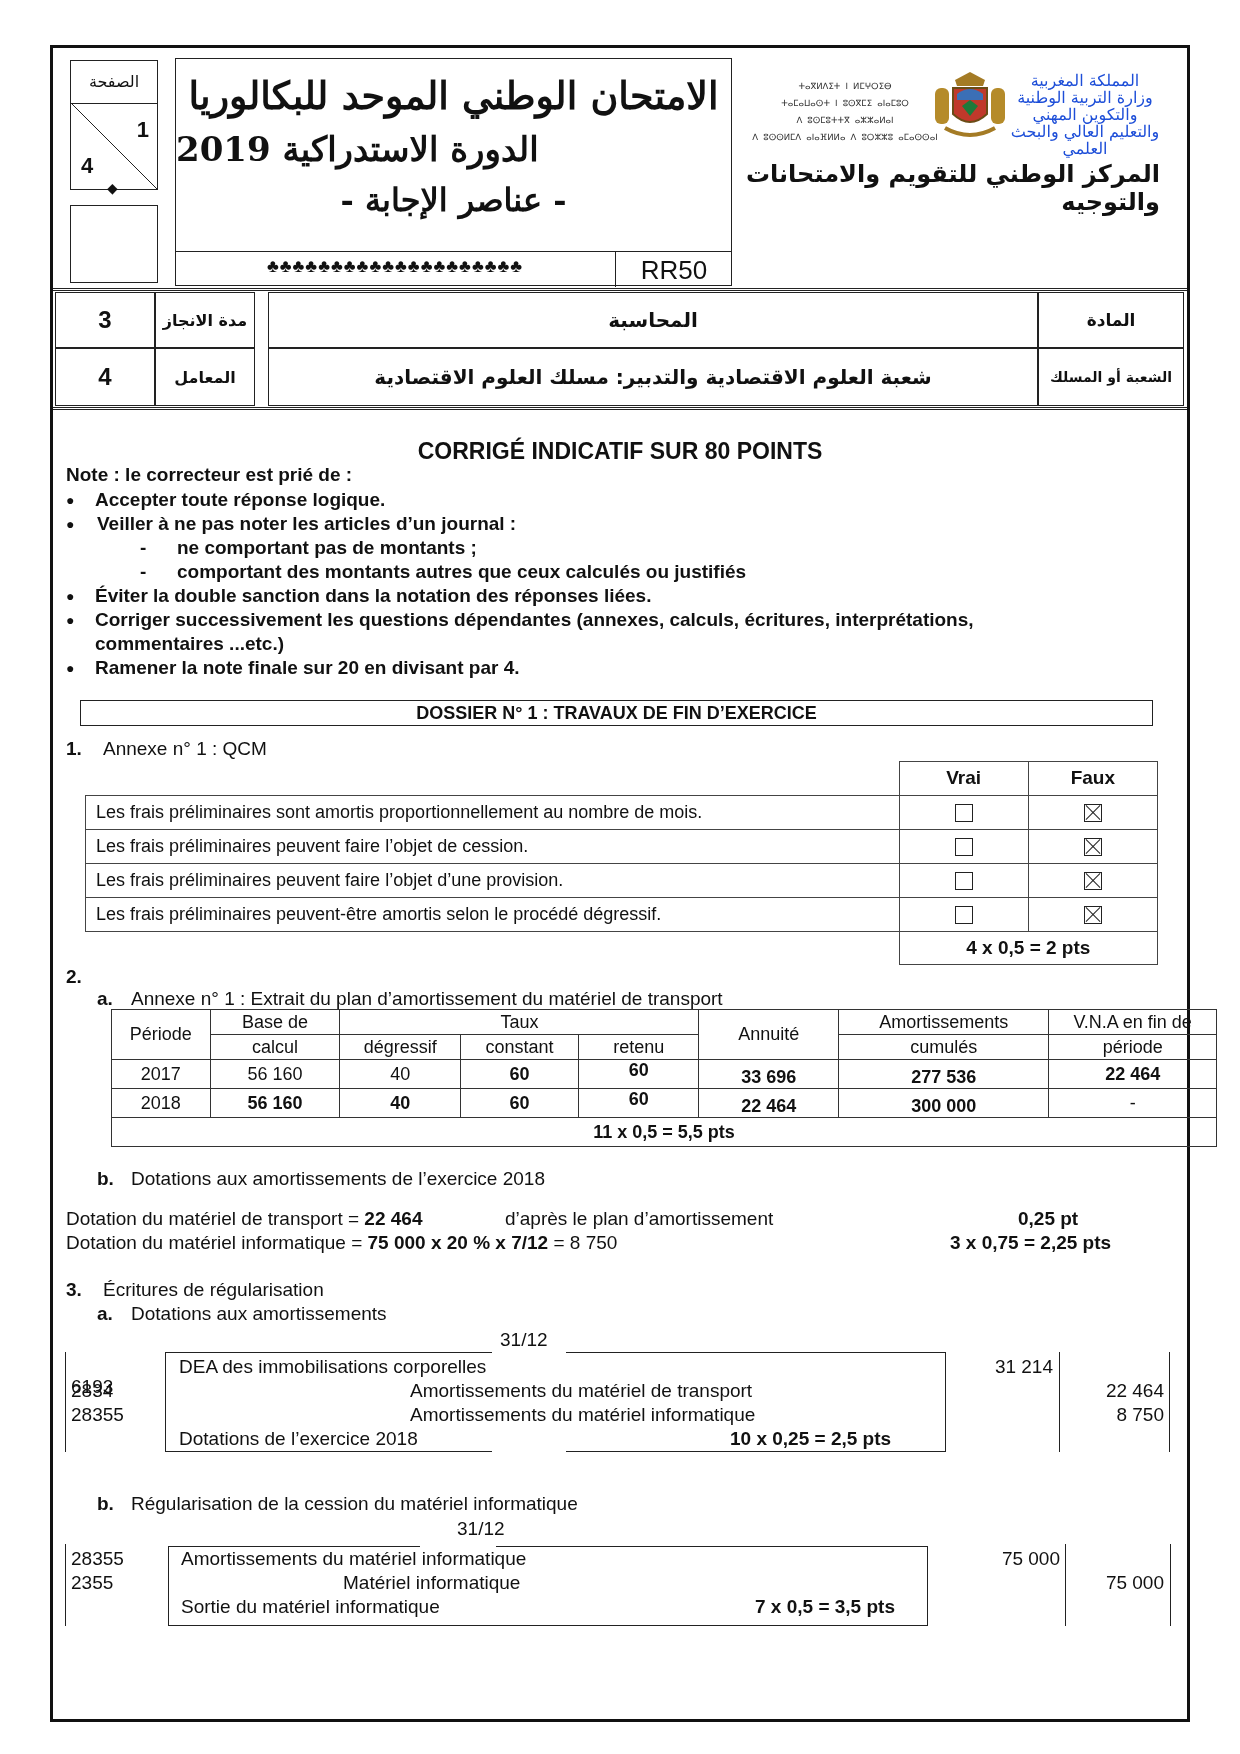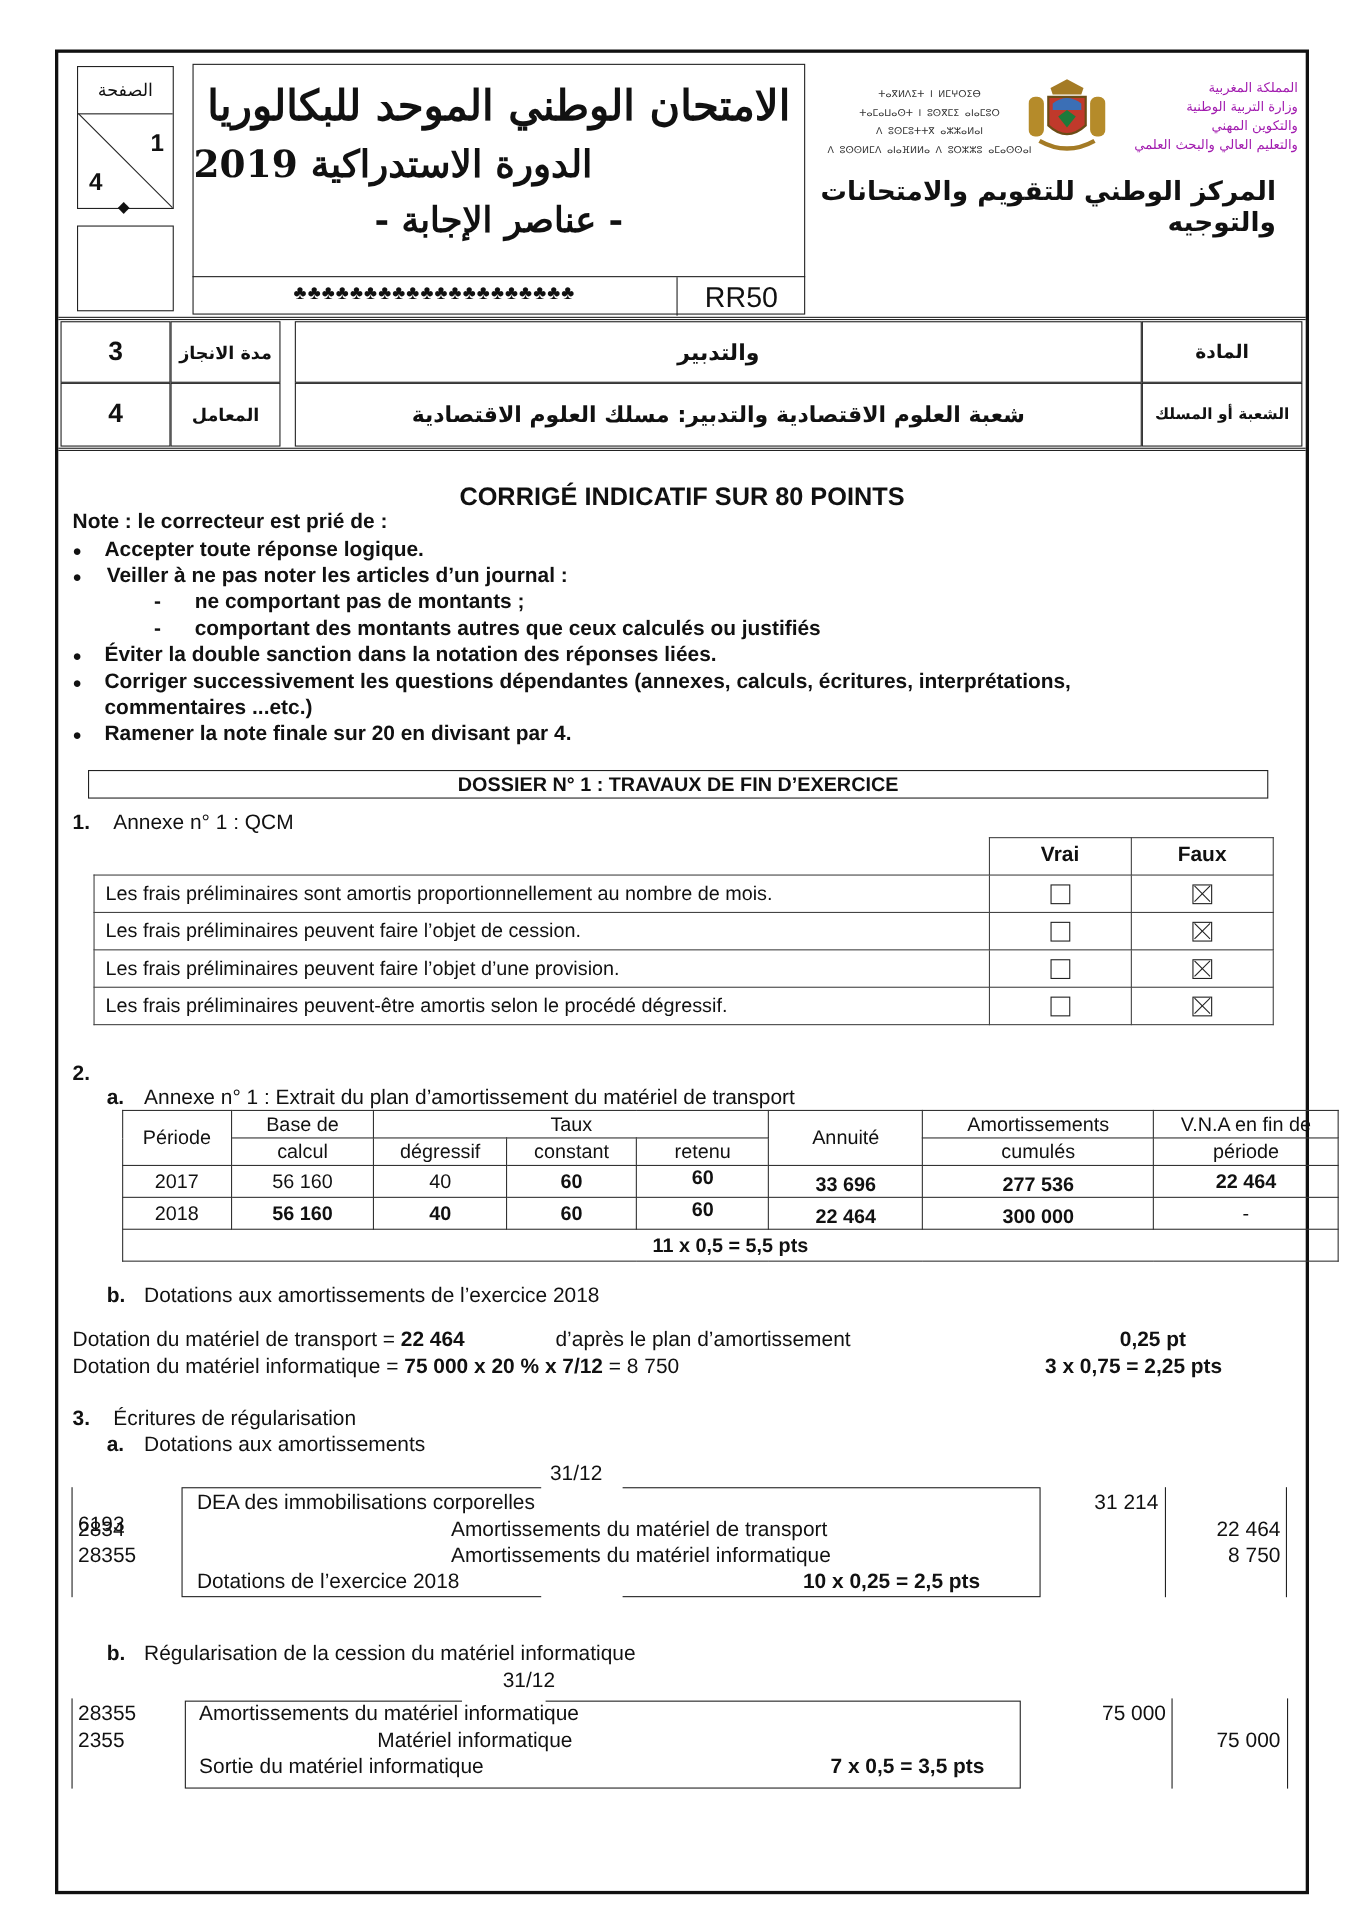--- a/index.html
+++ b/index.html
@@ -19,21 +19,21 @@
   .title-box .t1 { position:absolute; left:0; width:100%; top:14px; text-align:center; font-size:38px; font-weight:bold; font-family:"DejaVu Serif", serif; direction:rtl; }
   .title-box .t2 { position:absolute; left:0; width:100%; top:70px; text-align:left; font-size:34px; font-weight:bold; font-family:"DejaVu Serif", serif; direction:rtl; }
   .title-box .t3 { position:absolute; left:0; width:100%; top:122px; text-align:center; font-size:32px; font-weight:bold; font-family:"DejaVu Serif", serif; direction:rtl; }
   .code-row { position:absolute; left:175px; top:251px; width:557px; height:35px; border-top:1px solid #222; }
   .code-row .clubs { position:absolute; left:0; width:440px; top:4px; text-align:center; font-size:18px; letter-spacing:1px; }
   .code-row .sep { position:absolute; left:440px; top:0; width:1px; height:35px; background:#222; }
   .code-row .code { position:absolute; left:441px; width:116px; top:3px; text-align:center; font-size:26px; }
 
   .ministry-tif { position:absolute; left:745px; top:78px; width:200px; font-size:8.5px; line-height:17px; text-align:center; color:#333; font-family:"DejaVu Sans Mono", monospace; }
   .emblem { position:absolute; left:935px; top:70px; width:70px; height:72px; }
-  .ministry-ar { position:absolute; left:990px; top:72px; width:190px; text-align:right; font-size:12px; line-height:17px; color:#a21caf; direction:rtl; font-family:"DejaVu Serif", serif; }
+  .ministry-ar { position:absolute; left:990px; top:72px; width:190px; text-align:center; font-size:16px; line-height:17px; color:#1d4ed8; direction:rtl; font-family:"DejaVu Serif", serif; }
   .center-name { position:absolute; left:730px; top:160px; width:430px; text-align:right; font-size:24px; font-weight:bold; direction:rtl; font-family:"DejaVu Sans", sans-serif; }
 
   
   .subj { position:absolute; left:53px; top:288px; width:1134px; height:122px; border-top:3px double #222; border-bottom:3px double #222; box-sizing:border-box; }
   .cell { position:absolute; border:1px solid #222; box-sizing:border-box; display:flex; align-items:center; justify-content:center; }
   .ar { direction: rtl; font-family:"DejaVu Sans", sans-serif; }
 
   
   .h-center { position:absolute; left:50px; width:1140px; text-align:center; font-weight:bold; font-size:23px; }
   .bold { font-weight:bold; }
@@ -105,21 +105,21 @@
   <div>المملكة المغربية</div>
   <div>وزارة التربية الوطنية</div>
   <div>والتكوين المهني</div>
   <div>والتعليم العالي والبحث العلمي</div>
 </div>
 <div class="center-name">المركز الوطني للتقويم والامتحانات والتوجيه</div>
 
 <div class="subj"></div>
 <div class="cell" style="left:55px;top:292px;width:100px;height:56px;font-size:24px;font-weight:bold;">3</div>
 <div class="cell ar" style="left:155px;top:292px;width:100px;height:56px;font-size:16px;font-weight:bold;">مدة الانجاز</div>
-<div class="cell ar" style="left:268px;top:292px;width:770px;height:56px;font-size:20px;font-weight:bold;">والتدبير</div>
+<div class="cell ar" style="left:268px;top:292px;width:770px;height:56px;font-size:20px;font-weight:bold;">المحاسبة</div>
 <div class="cell ar" style="left:1038px;top:292px;width:146px;height:56px;font-size:17px;font-weight:bold;">المادة</div>
 <div class="cell" style="left:55px;top:348px;width:100px;height:58px;font-size:24px;font-weight:bold;">4</div>
 <div class="cell ar" style="left:155px;top:348px;width:100px;height:58px;font-size:16px;font-weight:bold;">المعامل</div>
 <div class="cell ar" style="left:268px;top:348px;width:770px;height:58px;font-size:20px;font-weight:bold;">شعبة العلوم الاقتصادية والتدبير: مسلك العلوم الاقتصادية</div>
 <div class="cell ar" style="left:1038px;top:348px;width:146px;height:58px;font-size:14px;font-weight:bold;">الشعبة أو المسلك</div>
 
 <div class="h-center" style="top:438px;">CORRIGÉ INDICATIF SUR 80 POINTS</div>
 <div class="txt bold" style="left:66px;top:464px;">Note : le correcteur est prié de :</div>
 
 <div class="bullet" style="left:66px;top:492px;">●</div>
@@ -167,20 +167,24 @@
   </tr>
   <tr>
     <td>Les frais préliminaires peuvent faire l’objet d’une provision.</td>
     <td style="text-align:center;"><span class="box"></span></td>
     <td style="text-align:center;"><span class="box x"></span></td>
   </tr>
   <tr>
     <td>Les frais préliminaires peuvent-être amortis selon le procédé dégressif.</td>
     <td style="text-align:center;"><span class="box"></span></td>
     <td style="text-align:center;"><span class="box x"></span></td>
+  </tr>
+  <tr>
+    <td style="border:none;"></td>
+    <td colspan="2" class="hdr" style="height:26px;">4 x 0,5 = 2 pts</td>
   </tr>
 </tbody>
   </table>
 
 <div class="txt bold" style="left:66px;top:966px;">2.</div>
 <div class="txt bold" style="left:97px;top:988px;">a.</div>
 <div class="txt" style="left:131px;top:988px;">Annexe n° 1 : Extrait du plan d’amortissement du matériel de transport</div>
 
 <table class="amort" style="left:66px;top:1009px;width:1106px;margin-left:45px;">
   <tbody>

